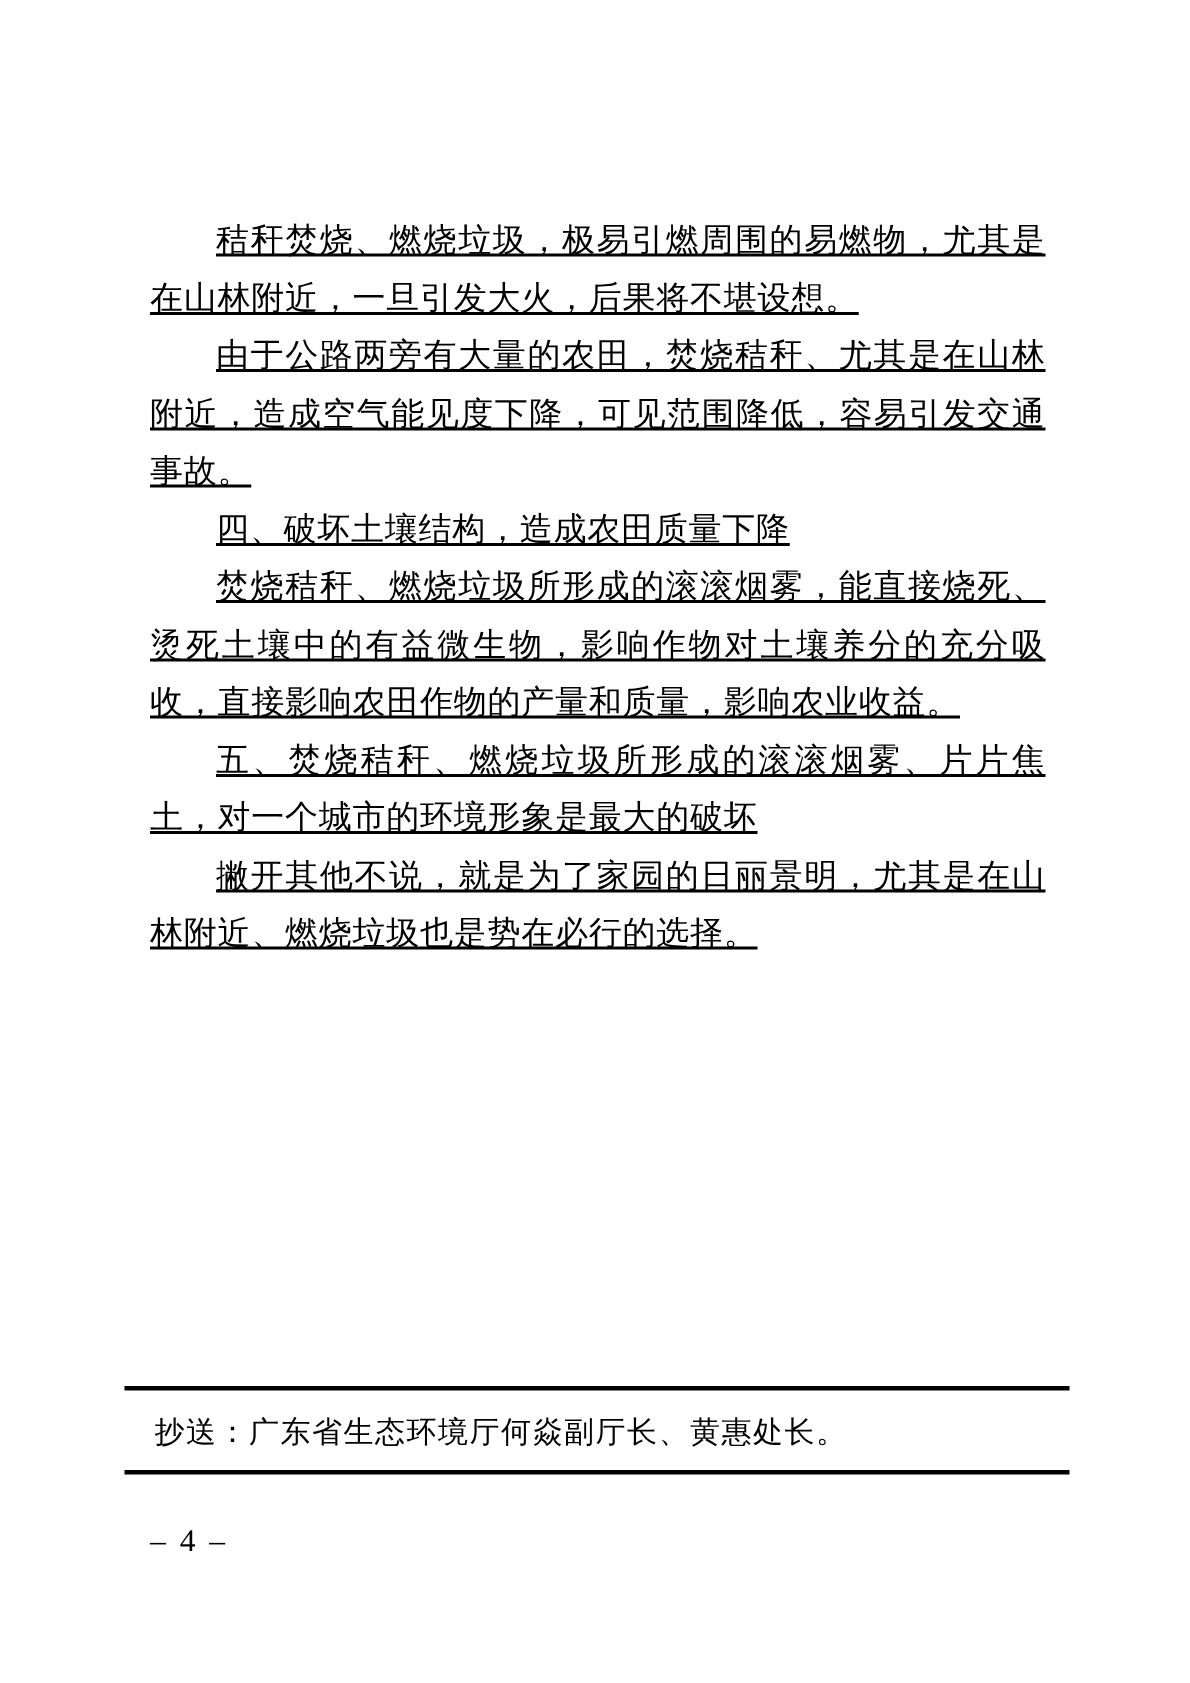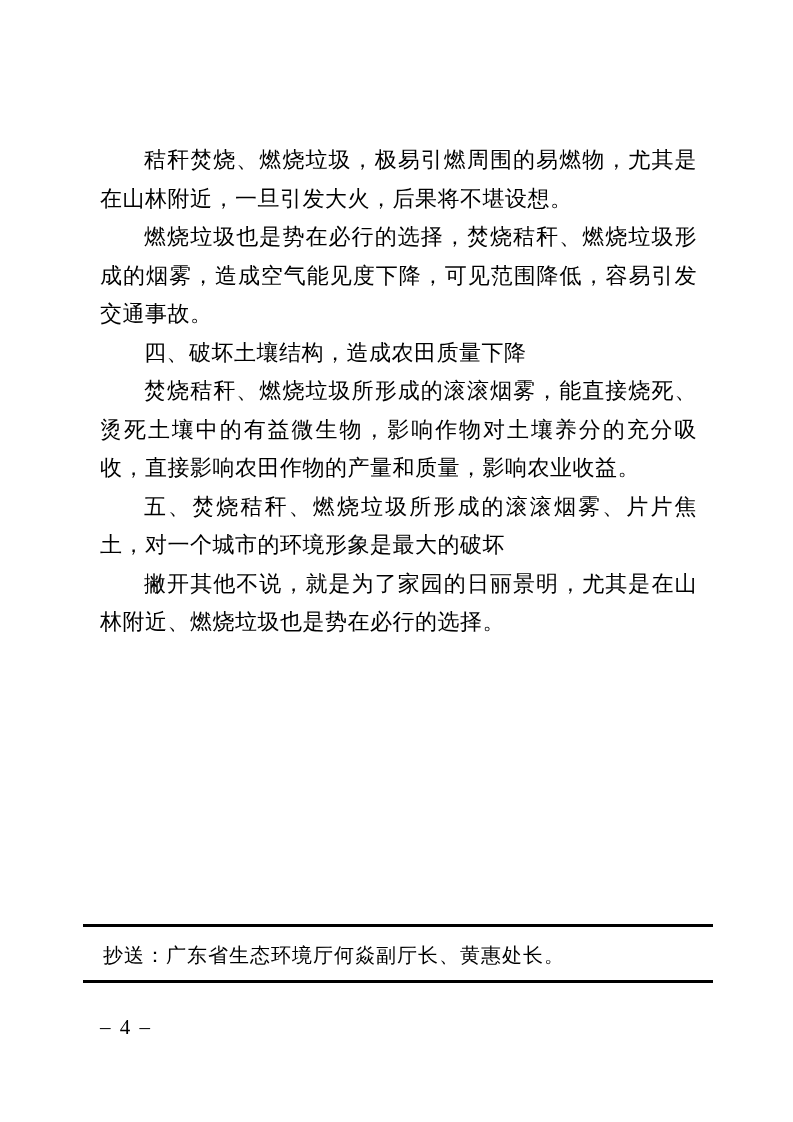--- a/index.html
+++ b/index.html
@@ -17,20 +17,21 @@
     overflow: hidden;
   }
   .doc-body {
     position: absolute;
     left: 100px;
     top: 141px;
     width: 597px;
     font-size: 22px;
     line-height: 38.5px;
     letter-spacing: 0.5px;
+    text-decoration: underline;
   }
   .doc-body p {
     margin: 0;
     padding: 0;
     text-indent: 2em;
     text-align: justify;
   }
   .cc-block {
     position: absolute;
     left: 83px;
@@ -58,21 +59,21 @@
     white-space: pre;
   }
 </style>
 </head>
 <body>
 
 <div class="page">
 
   <div class="doc-body">
     <p>秸秆焚烧、燃烧垃圾，极易引燃周围的易燃物，尤其是在山林附近，一旦引发大火，后果将不堪设想。</p>
-    <p>燃烧垃圾也是势在必行的选择，焚烧秸秆、燃烧垃圾形成的烟雾，造成空气能见度下降，可见范围降低，容易引发交通事故。</p>
+    <p>由于公路两旁有大量的农田，焚烧秸秆、尤其是在山林附近，造成空气能见度下降，可见范围降低，容易引发交通事故。</p>
     <p>四、破坏土壤结构，造成农田质量下降</p>
     <p>焚烧秸秆、燃烧垃圾所形成的滚滚烟雾，能直接烧死、烫死土壤中的有益微生物，影响作物对土壤养分的充分吸收，直接影响农田作物的产量和质量，影响农业收益。</p>
     <p>五、焚烧秸秆、燃烧垃圾所形成的滚滚烟雾、片片焦土，对一个城市的环境形象是最大的破坏</p>
     <p>撇开其他不说，就是为了家园的日丽景明，尤其是在山林附近、燃烧垃圾也是势在必行的选择。</p>
   </div>
 
   <div class="cc-block">
     <div class="rule"></div>
     <div class="cc-text">抄送：广东省生态环境厅何焱副厅长、黄惠处长。</div>
     <div class="rule"></div>

